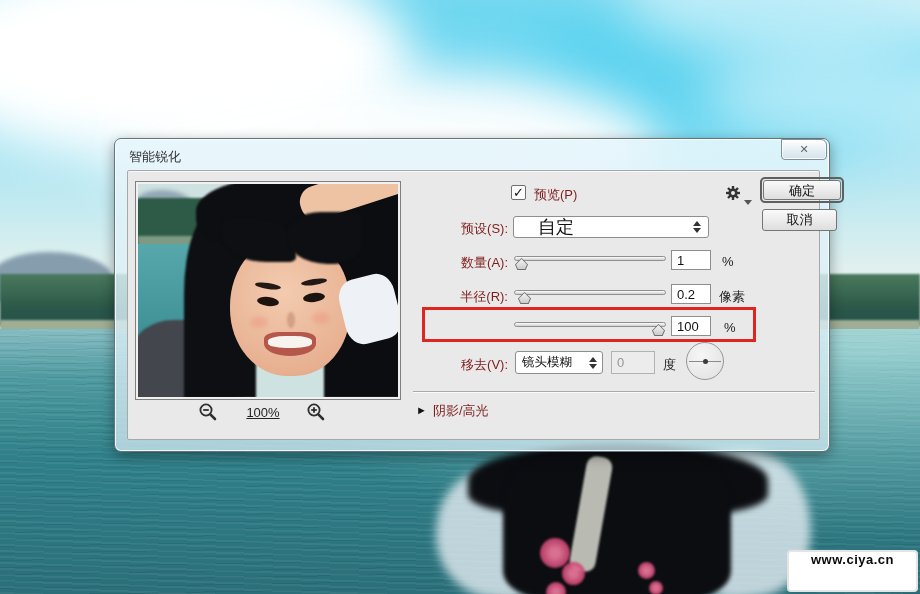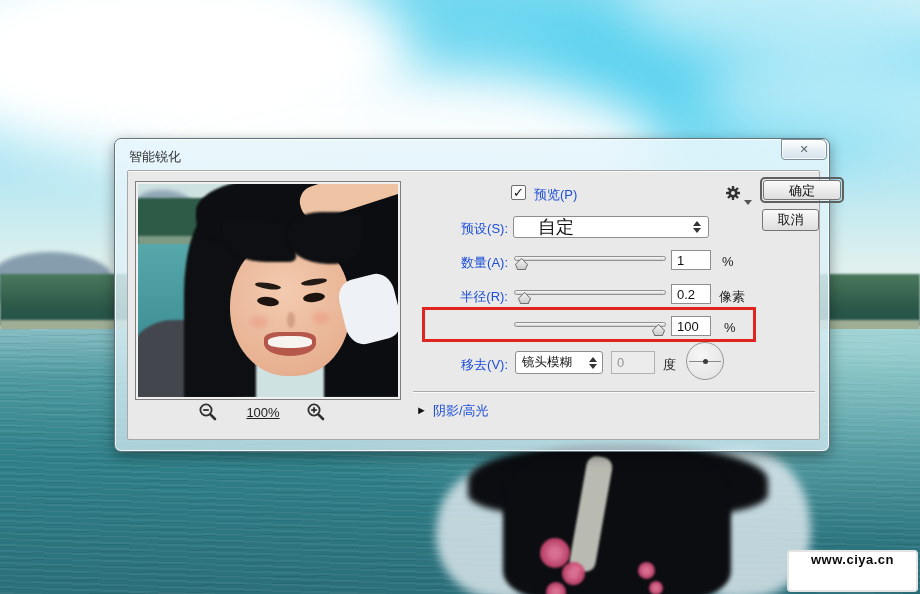--- a/index.html
+++ b/index.html
@@ -35,21 +35,21 @@
     box-shadow:0 4px 14px rgba(0,0,0,.38), inset 0 0 0 1px rgba(255,255,255,.8); }
   .dlg-title { left:14px; top:9px; font-size:13px; color:#333; }
   .close-btn { right:2px; top:0; width:46px; height:21px;
     background:linear-gradient(180deg,#ffffff,#e3edf2 60%,#d3e2ea);
     border:1px solid #7d8f9a; border-radius:0 6px 4px 4px;
     box-shadow:inset 0 0 0 1px rgba(255,255,255,.85);
     color:#5a6670; font-size:11px; font-weight:bold; text-align:center; line-height:19px; cursor:default; }
   .panel { left:12px; top:31px; width:693px; height:270px;
     background:#e9e9e9; border:1px solid #a8a8a8; border-radius:2px;
     box-shadow:inset 0 1px 0 rgba(255,255,255,.7); }
-  .lbl { font-size:13px; color:#1d4ed8; white-space:nowrap; }
+  .lbl { font-size:13px; color:#7f1d1d; white-space:nowrap; }
   .rlabel { text-align:right; }
 
   
   .preview-frame { left:7px; top:10px; width:266px; height:219px; background:#f0f0f0;
     border:1px solid #7f7f7f; padding:2px; }
   .photo { position:relative; width:260px; height:213px; overflow:hidden; background:#cfe2e2; }
   .photo div { position:absolute; }
 
   
   .zoomer { width:20px; height:20px; cursor:pointer; }
@@ -61,21 +61,21 @@
 
   
   .gear-caret { left:616px; top:29px; width:0; height:0;
     border-left:4px solid transparent; border-right:4px solid transparent; border-top:5px solid #555; }
 
   
   .btn { background:linear-gradient(180deg,#fafafa,#dedede); border:1px solid #757575; border-radius:3px;
     font-size:13px; color:#111; text-align:center; cursor:pointer; }
   .ok-wrap { left:632px; top:6px; width:84px; height:26px; border:2px solid #5f5f5f; border-radius:5px; padding:1px; }
   .ok-wrap .btn { width:100%; height:100%; line-height:19px; }
-  .cancel-btn { left:634px; top:38px; width:57px; height:22px; line-height:20px; }
+  .cancel-btn { left:634px; top:38px; width:75px; height:22px; line-height:20px; }
 
   
   .select { background:#fff; border:1px solid #8e8e8e; border-radius:3px; font-size:18px; color:#111;
     padding-left:24px; display:flex; align-items:center; cursor:pointer; }
   .stepper { position:absolute; right:6px; top:50%; transform:translateY(-50%); width:9px; height:12px; }
   .stepper i { position:absolute; left:0; width:0; height:0; border-left:4.5px solid transparent; border-right:4.5px solid transparent; }
   .stepper .up { top:0; border-bottom:5px solid #333; }
   .stepper .dn { bottom:0; border-top:5px solid #333; }
   .valbox { width:40px; height:20px; background:#fff; border:1px solid #8e8e8e; font-size:13px; color:#111;
     padding:0 0 0 5px; font-family:inherit; }

